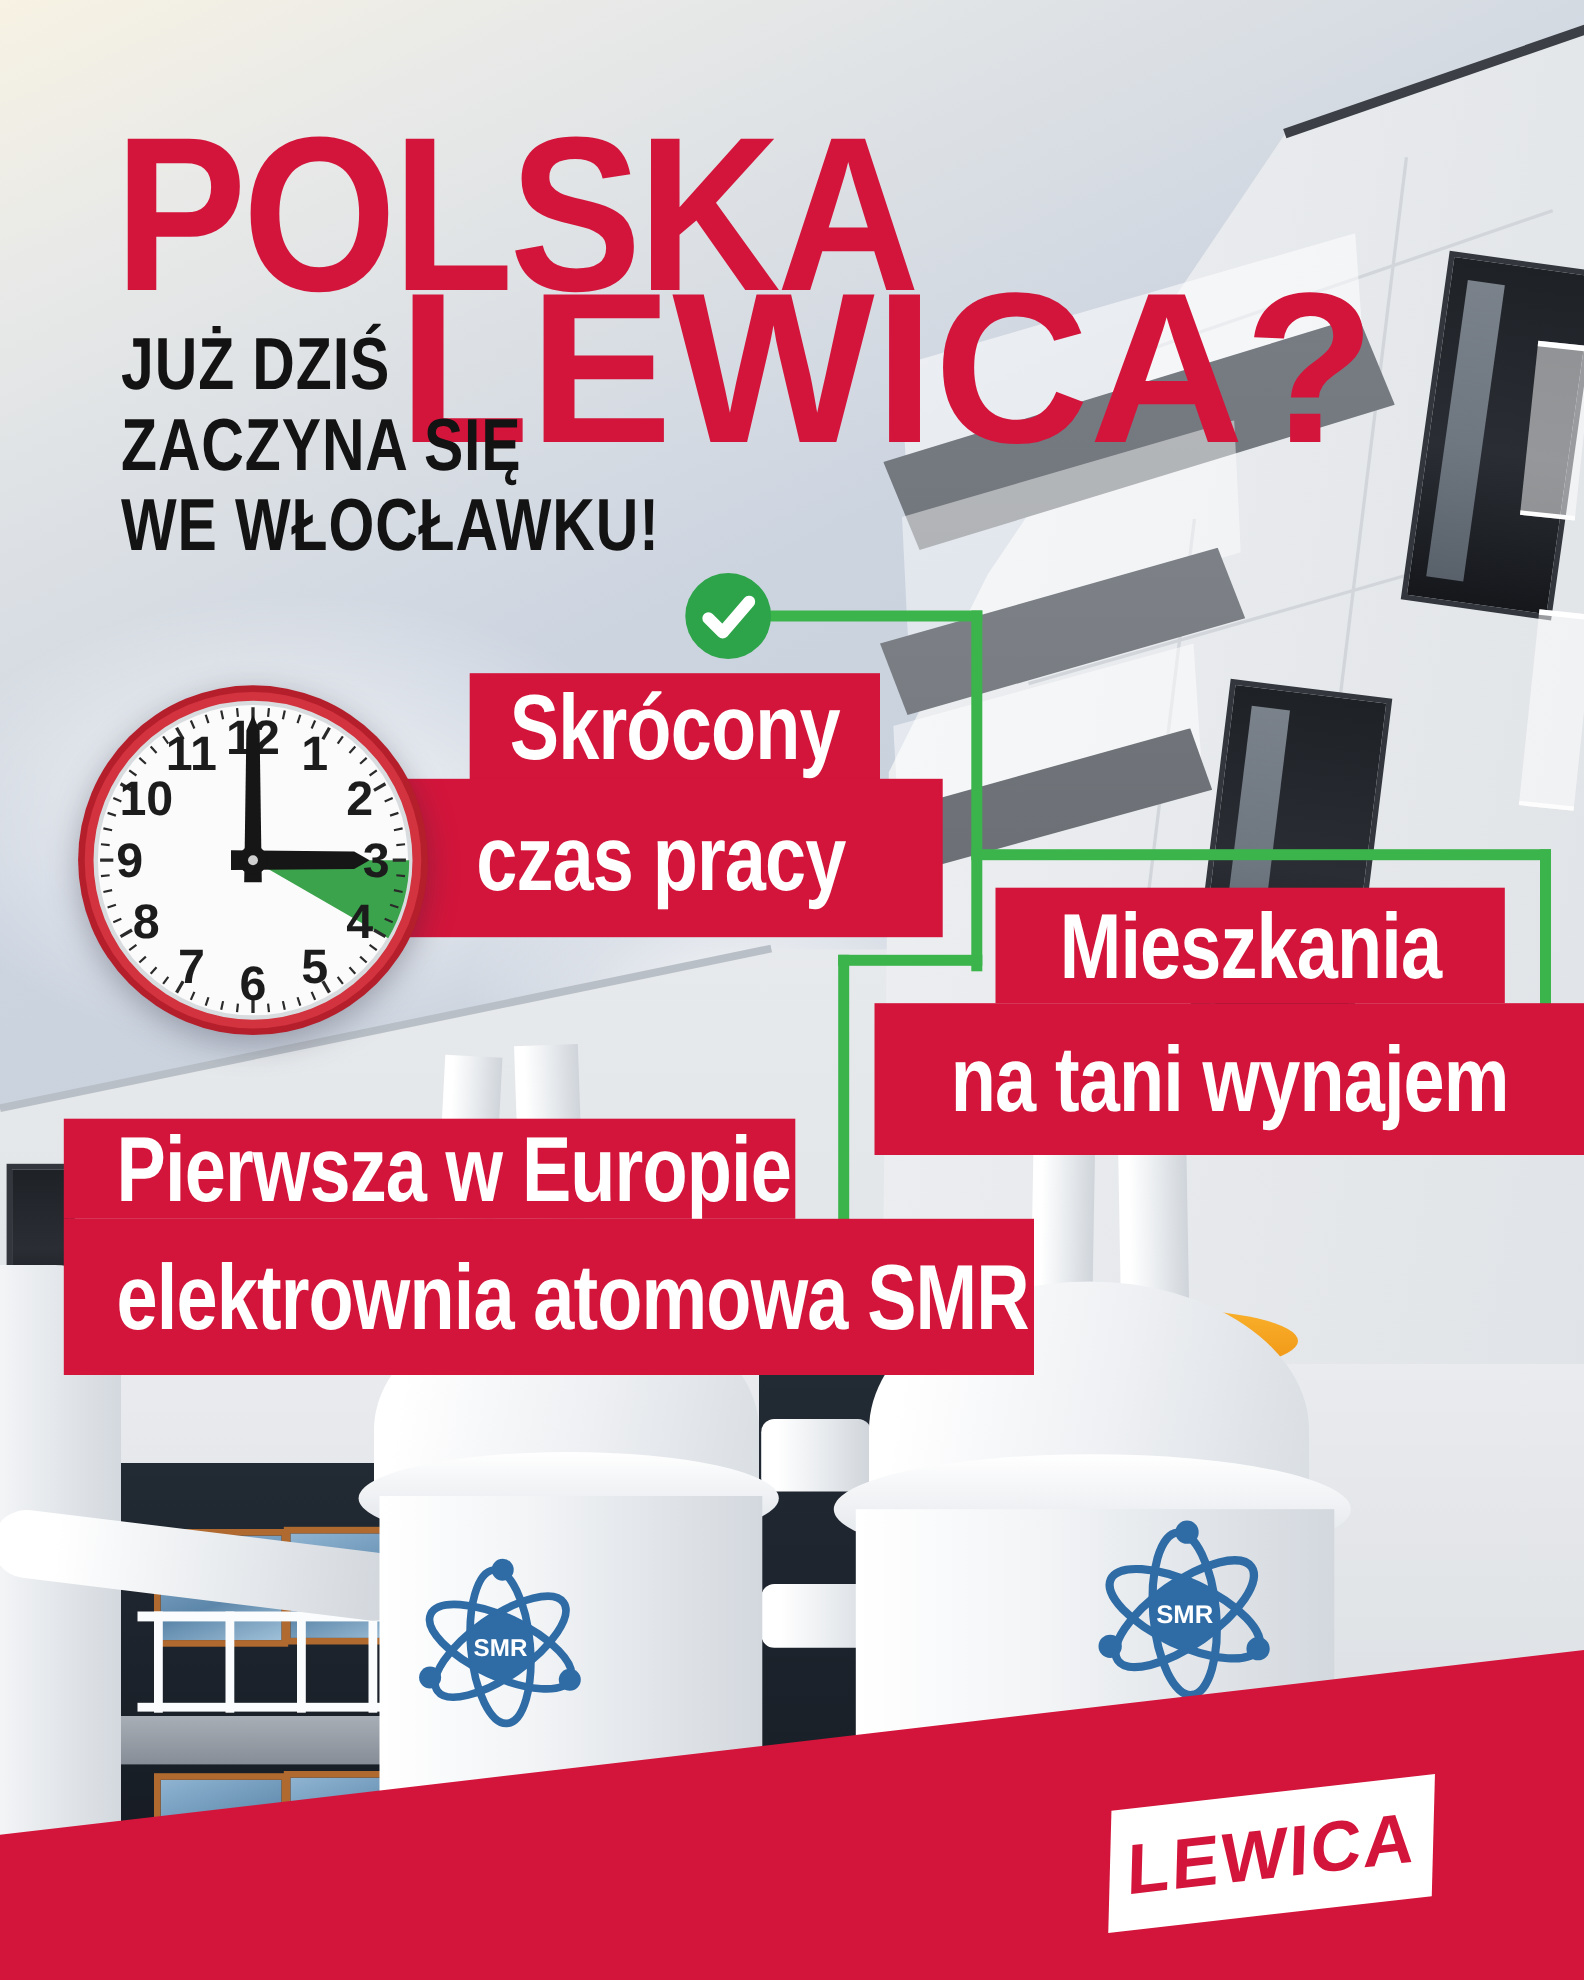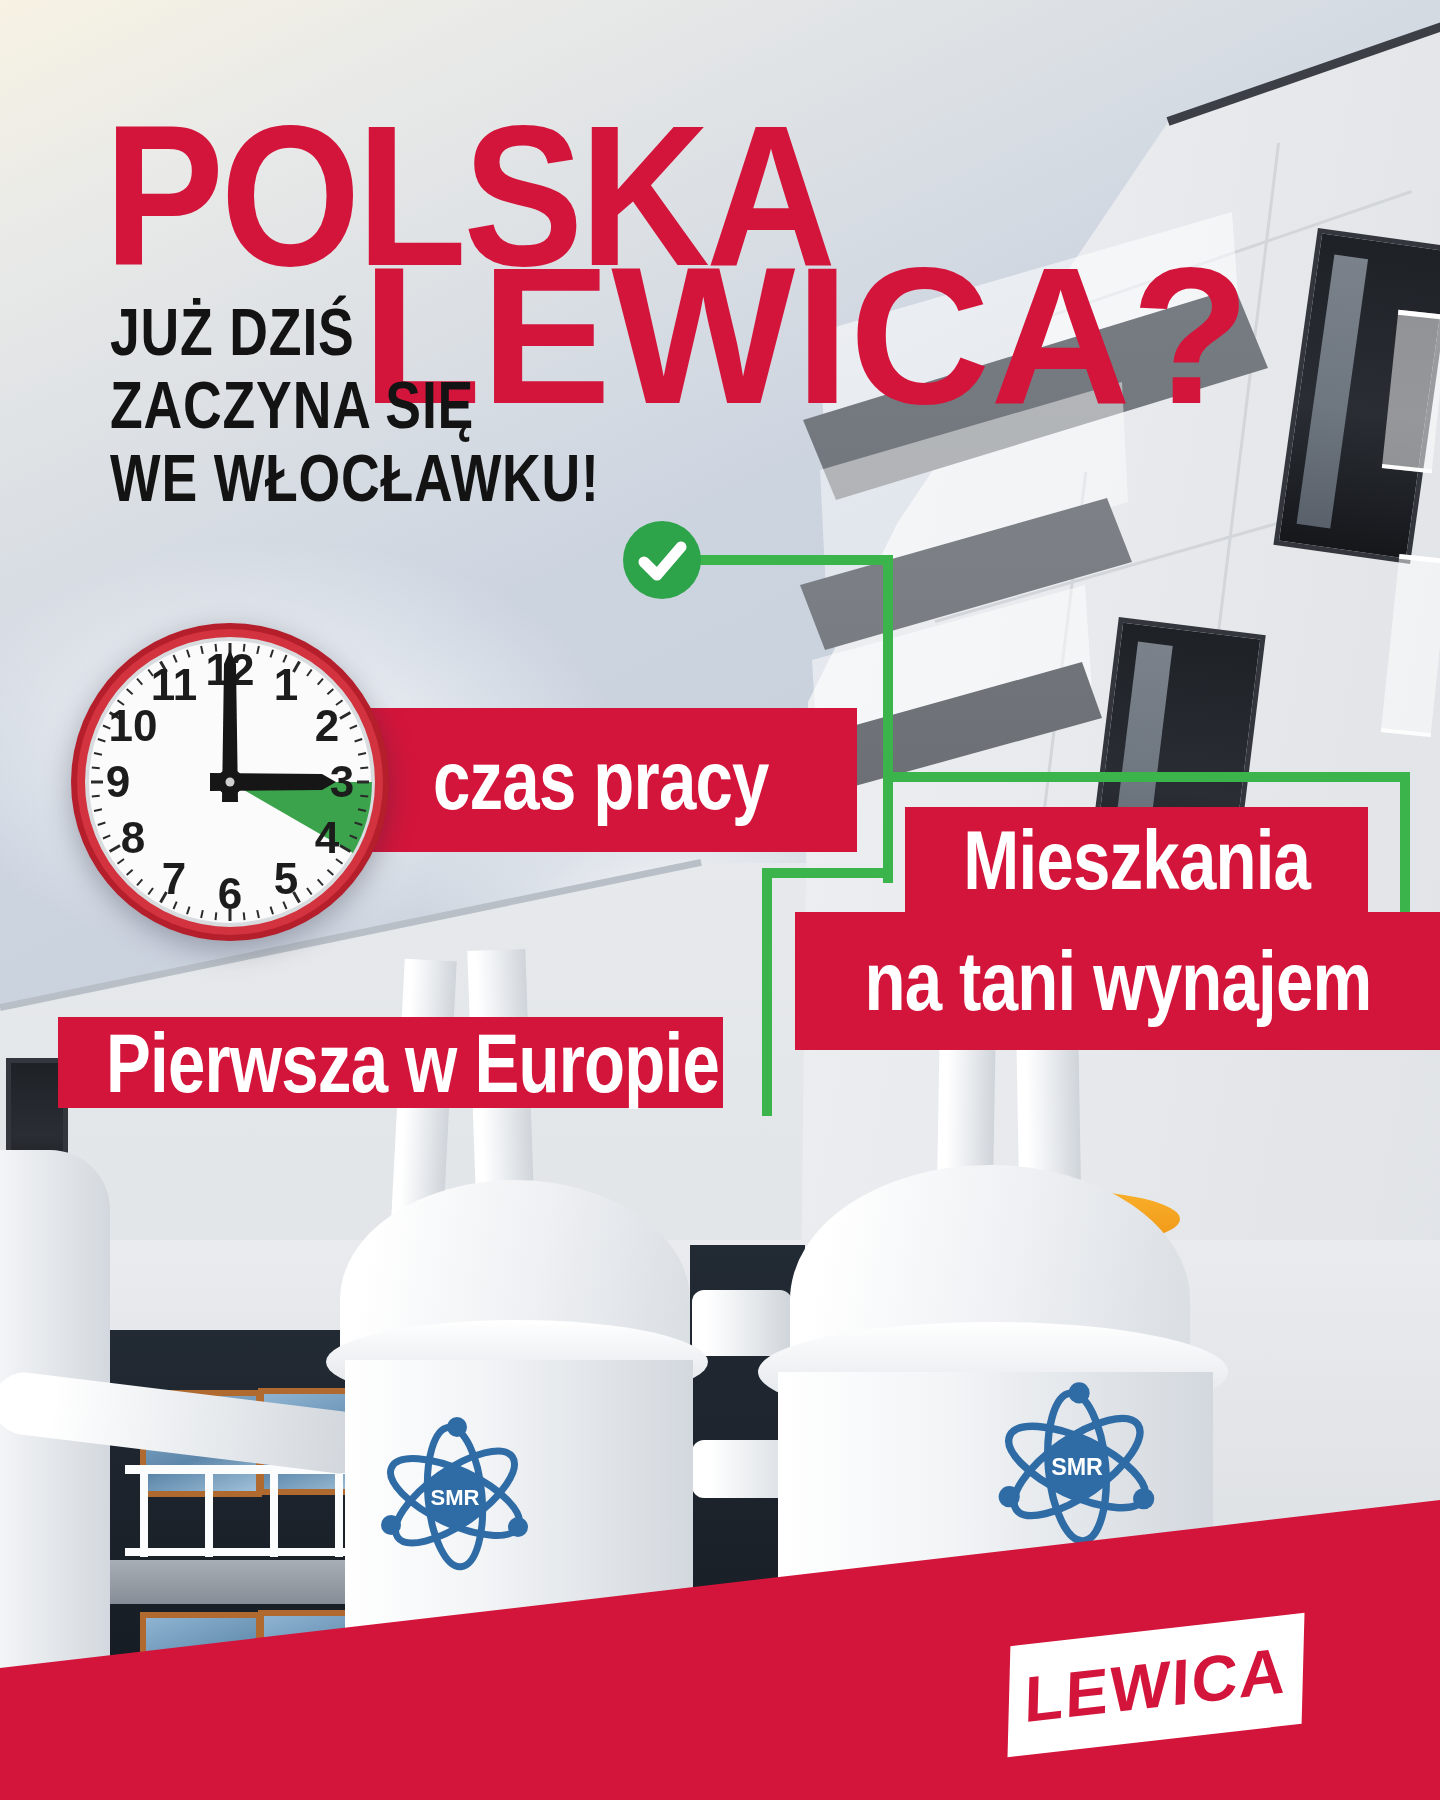--- a/index.html
+++ b/index.html
@@ -175,33 +175,39 @@
 
   <div class="abs sub" style="left:110px;top:298px;">JUŻ DZIŚ</div>
   <div class="abs sub" style="left:110px;top:371px;">ZACZYNA SIĘ</div>
   <div class="abs sub" style="left:110px;top:444px;">WE WŁOCŁAWKU!</div>
 
   <svg class="abs" style="left:622px;top:520px;" width="80" height="80" viewBox="0 0 80 80">
     <circle cx="40" cy="40" r="39" fill="#2ea44a"></circle>
     <path d="M22 42 L35 55 L59 27" fill="none" stroke="#ffffff" stroke-width="11" stroke-linecap="round" stroke-linejoin="round"></path>
   </svg>
 
+  <div class="abs badge flexc" style="left:427px;top:612px;width:373px;height:98px;">
+    <div class="badge-text">Skrócony</div>
+  </div>
   <div class="abs badge flexc" style="left:905px;top:807px;width:463px;height:105px;">
     <div class="badge-text">Mieszkania</div>
   </div>
 
   <div class="abs badge flexc" style="left:345px;top:708px;width:512px;height:144px;">
     <div class="badge-text">czas pracy</div>
   </div>
   <div class="abs badge flexc" style="left:795px;top:912px;width:645px;height:138px;">
     <div class="badge-text">na tani wynajem</div>
   </div>
 
   <div class="abs badge flexl" style="left:58px;top:1017px;width:665px;height:91px;padding-left:0;">
     <div class="badge-text left" style="margin-left:48px;">Pierwsza w Europie</div>
+  </div>
+  <div class="abs badge flexl" style="left:58px;top:1108px;width:882px;height:142px;">
+    <div class="badge-text left" style="margin-left:48px;">elektrownia atomowa SMR</div>
   </div>
 
   <svg class="abs" style="left:65px;top:617px;filter:drop-shadow(0 8px 14px rgba(40,40,60,.35));" width="330" height="330" viewBox="-165 -165 330 330">
     <circle r="159" fill="#b51e2b"></circle>
     <circle r="153" fill="#d2333f"></circle>
     <circle r="143" fill="#fbfbfc"></circle>
     <circle r="143" fill="none" stroke="#d9dcdf" stroke-width="4"></circle>
     <path d="M0 0 L142 0 A142 142 0 0 1 122.9 71 Z" fill="#3aa34b"></path>
     <g id="clock-ticks" stroke="#2a2a2a">
         <line x1="0.0" y1="-127.0" x2="0.0" y2="-139.0" stroke-width="3"></line>

